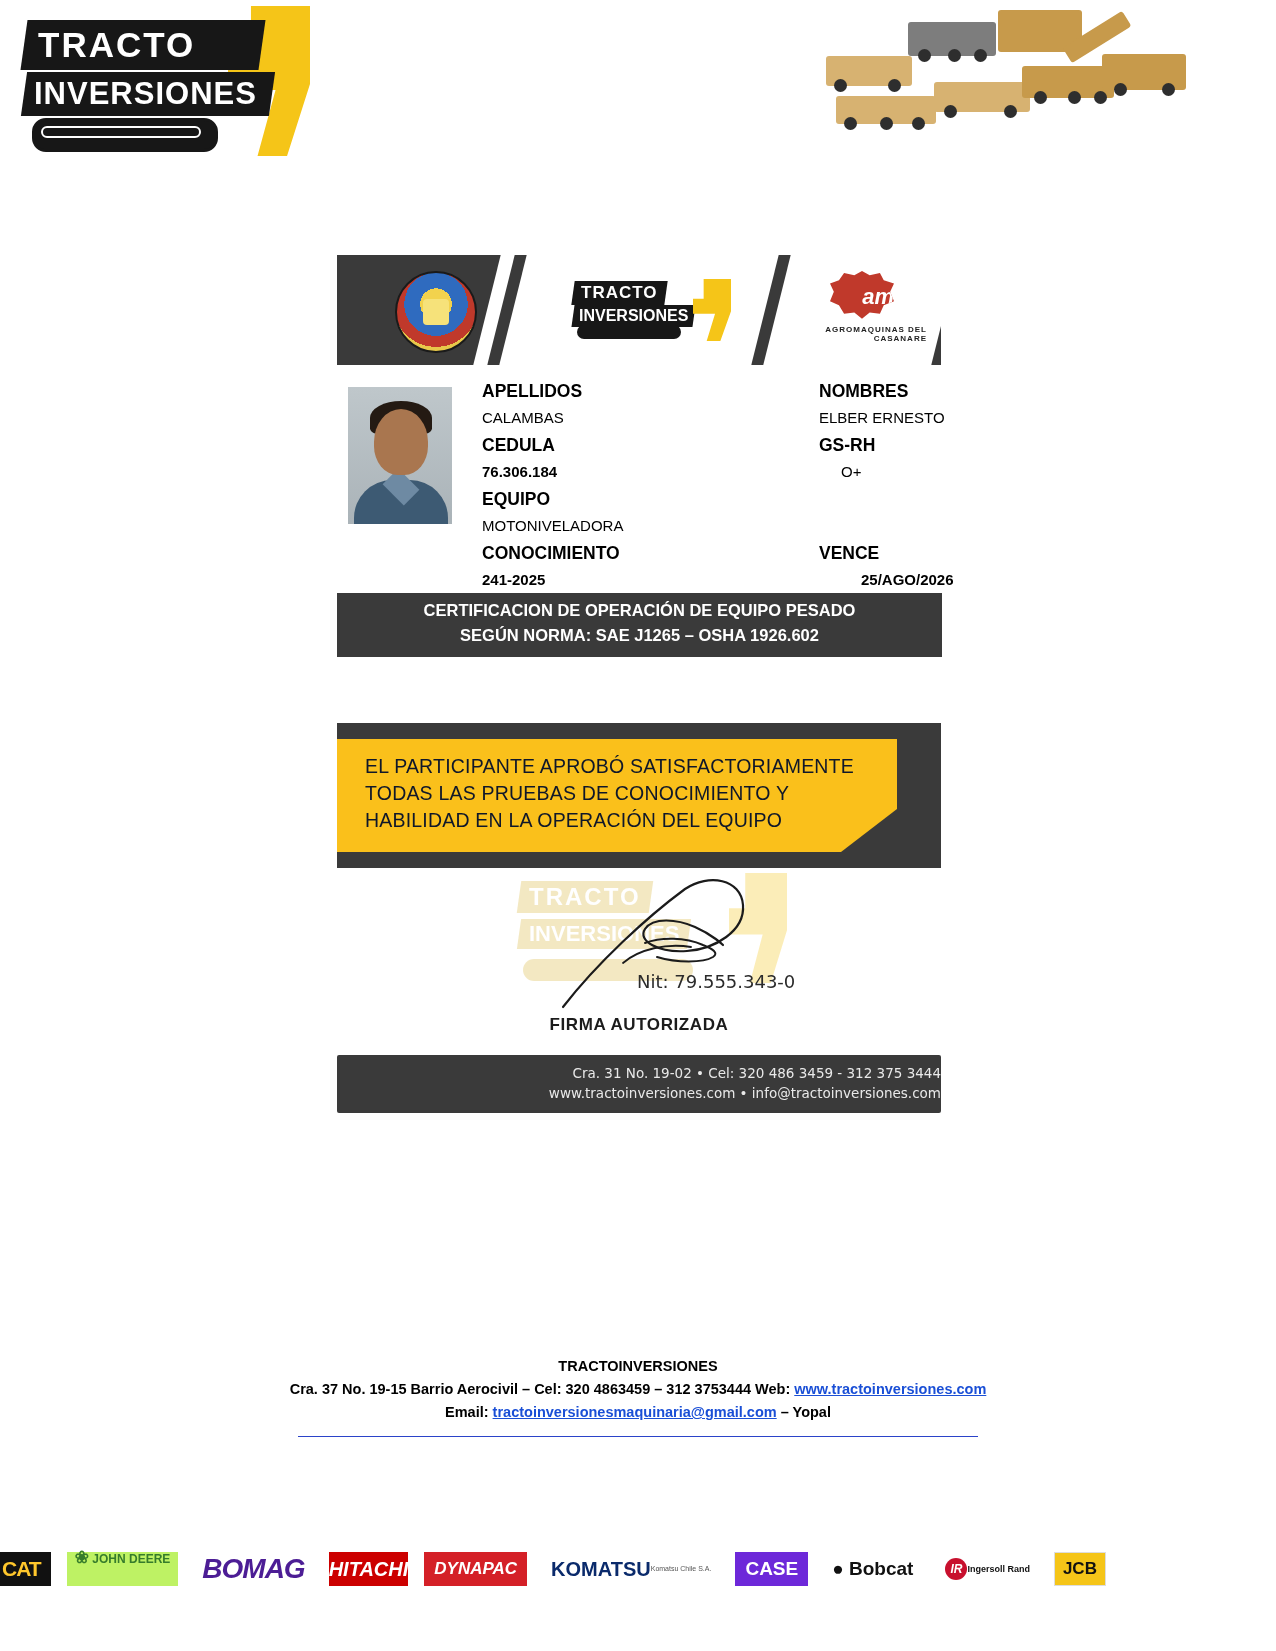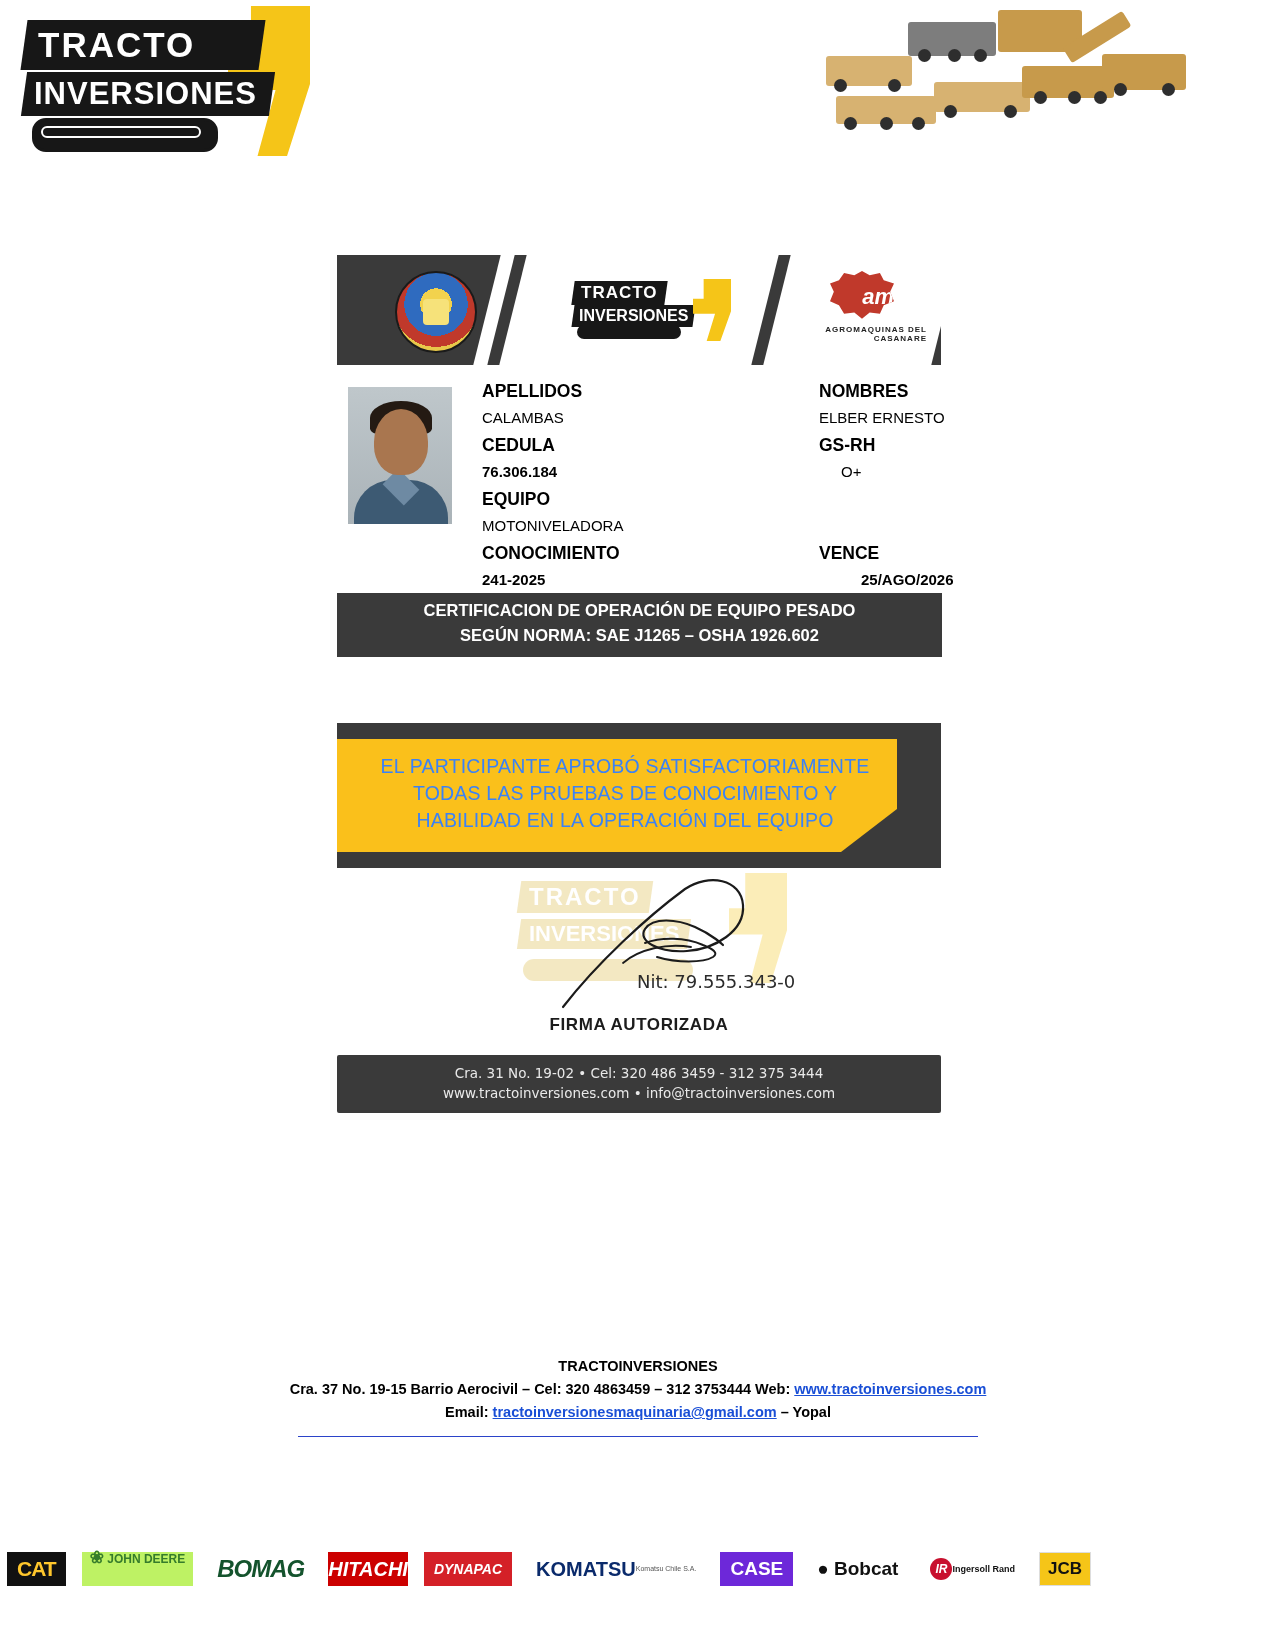--- a/index.html
+++ b/index.html
@@ -304,23 +304,22 @@
     width: 560px; height: 113px;
     background: #fac01b;
     clip-path: polygon(0 0, 100% 0, 100% 62%, 90% 100%, 0 100%);
   }
   .approval-text {
     position: absolute;
     left: 28px; top: 30px;
     width: 520px;
     font-size: 19.5px;
     line-height: 27px;
-    color: #3b82f6;
+    color: #0f172a;
     letter-spacing: 0.2px;
-    text-align: center;
   }
 
   .signature-area {
     position: absolute;
     left: 0; top: 150px;
     width: 604px; height: 185px;
     background: #fff;
     overflow: hidden;
   }
   .wm {
@@ -364,21 +363,21 @@
     color: #1c1c1c;
     font-weight: bold;
   }
 
   .contact-bar {
     position: absolute;
     left: 0; top: 332px;
     width: 604px;
     background: #3a3a3a;
     color: #e9e9e9;
-    text-align: center;
+    text-align: right;
     padding: 8px 0 10px 0;
     box-sizing: border-box;
     border-radius: 2px;
   }
   .contact-bar div {
     font-size: 13.5px;
     line-height: 20px;
     font-family: "DejaVu Sans", sans-serif;
   }
 
@@ -422,23 +421,23 @@
     font-weight: bold;
     font-size: 15px;
     color: #fff;
     padding: 0 8px;
     box-sizing: border-box;
     white-space: nowrap;
   }
   .b-cat { background:#111; color:#FFC72C; font-size:21px; letter-spacing:-1px; padding:0 10px; }
   .b-jd { background:#bef264; color:#367C2B; font-size:12px; display:block; text-align:right; line-height:12px; }
   .b-jd .leaf { color:#367C2B; font-size:17px; }
-  .b-bomag { background:#fff; color:#14532d; font-size:24px; font-style:italic; letter-spacing:-1px;}
+  .b-bomag { background:#fff; color:#4c1d95; font-size:28px; font-style:italic; letter-spacing:-1px;}
   .b-hitachi { background:#cc0000; color:#fff; font-size:20px; font-style:italic; padding:0 0;}
-  .b-dynapac { background:#d42027; color:#fff; font-size:14px; padding:0 10px; font-style:italic;}
+  .b-dynapac { background:#d42027; color:#fff; font-size:17px; padding:0 10px; font-style:italic;}
   .b-komatsu { background:#fff; color:#0a2a6b; font-size:20px; text-align:center; line-height:16px;}
   .b-komatsu small { display:block; font-size:7px; color:#555; font-weight:normal;}
   .b-case { background:#6d28d9; color:#fff; font-size:19px; padding:1px 10px;}
   .b-bobcat { background:#fff; color:#111; font-size:19px;}
   .b-ir { background:#fff; color:#111; font-size:9px; text-align:center; line-height:10px;}
   .b-ir .ir-badge { display:inline-block; background:#c8102e; color:#fff; border-radius:50%; width:22px; height:22px; line-height:22px; font-size:12px; font-style:italic;}
   .b-jcb { background:#f5c518; color:#111; font-size:17px; padding:0 8px; border:1px solid #ddd;}
 </style>
 </head>
 <body>

